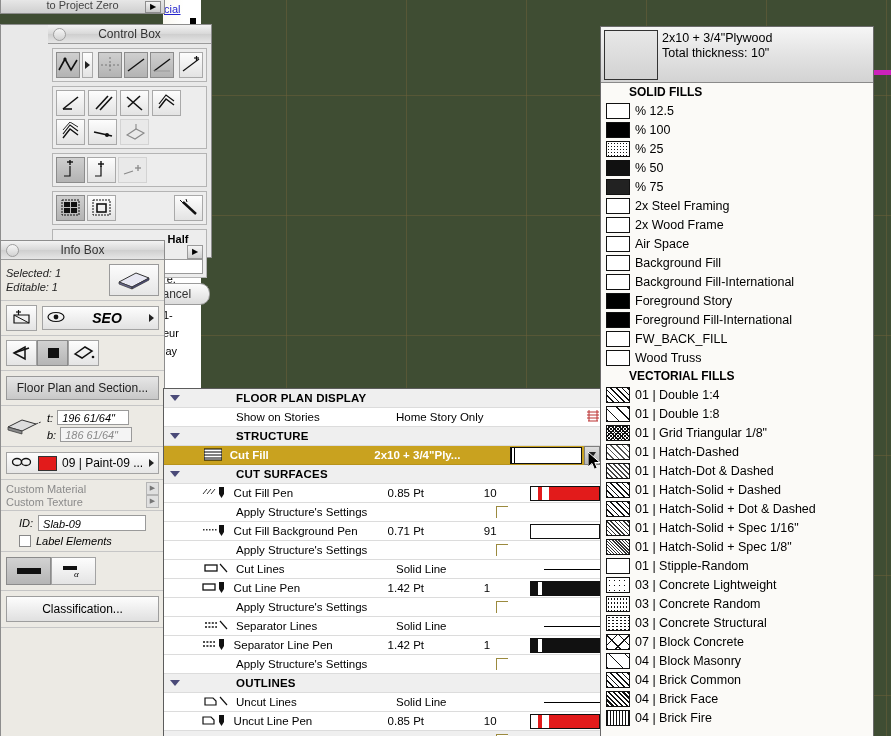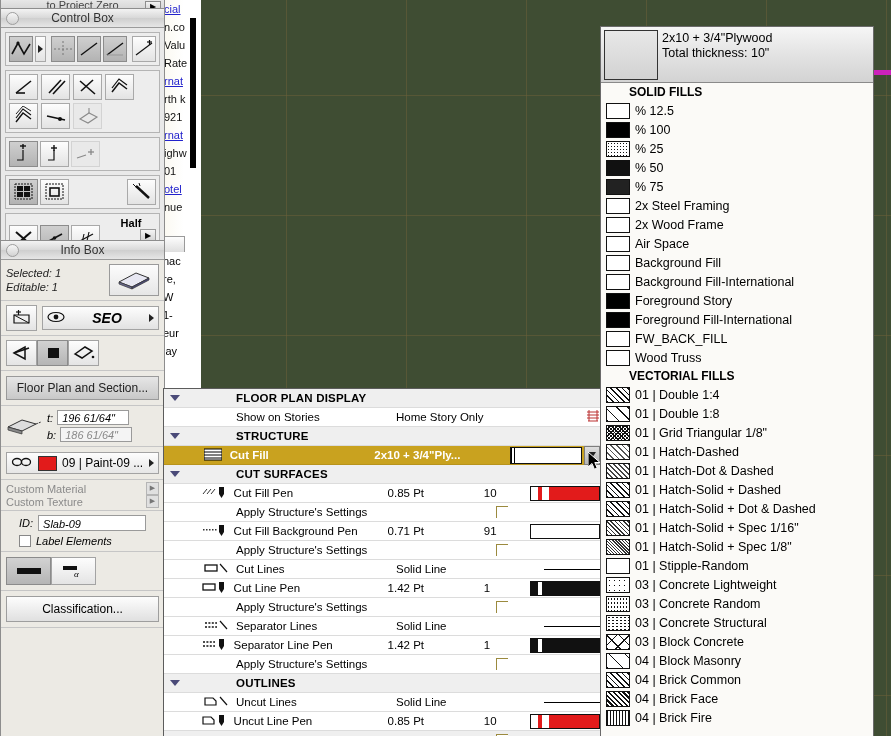--- a/index.html
+++ b/index.html
@@ -36,21 +36,21 @@
 
   
   #topwin{left:0;top:0;width:163px;height:13px;background:linear-gradient(180deg,#e7e7e7,#cfcfcf);
           border:1px solid #8d8d8d;border-top:none;overflow:hidden;}
   #topwin .t{font-size:11px;color:#444;text-align:center;line-height:11px;}
   #topwin .arrowbtn{position:absolute;right:3px;top:1px;width:14px;height:10px;
           background:linear-gradient(180deg,#f2f2f2,#c9c9c9);border:1px solid #8d8d8d;
           font-size:8px;line-height:9px;text-align:center;}
 
   
-  #controlbox{left:0;top:8px;width:163px;height:232px;}
+  #controlbox{left:0;top:24px;width:163px;height:232px;padding-left:47px;}
   .cbgroup{margin:4px 4px 0 4px;background:#ededed;border:1px solid #b4b4b4;padding:3px;
            display:flex;gap:2px;align-items:center;}
   .tbtn{width:29px;height:26px;background:linear-gradient(180deg,#fdfdfd,#e3e3e3);
         border:1px solid #a9a9a9;display:flex;align-items:center;justify-content:center;
         box-sizing:border-box;overflow:hidden;}
   .tbtn.on{background:linear-gradient(180deg,#cfcfcf,#b3b3b3);border-color:#8c8c8c;}
   .tbtn.dim{background:#e8e8e8;border-color:#c6c6c6;opacity:.65;}
   .tbtn svg{display:block;}
   .tri-r{width:0;height:0;border-left:5px solid #222;border-top:4px solid transparent;border-bottom:4px solid transparent;}
   .halfbox{flex:1;display:flex;flex-direction:column;margin-left:4px;}
@@ -925,21 +925,21 @@
       <div class="fitem">
         <div class="fsw" style="background: radial-gradient(rgb(17, 17, 17) 0.5px, transparent 0.6px) 0% 0% / 3px 4px rgb(255, 255, 255);"></div>
         <div class="fname">03 | Concrete Random</div>
       </div>
       <div class="fitem">
         <div class="fsw" style="background: radial-gradient(rgb(17, 17, 17) 0.7px, transparent 0.8px) 0% 0% / 4px 3px rgb(255, 255, 255);"></div>
         <div class="fname">03 | Concrete Structural</div>
       </div>
       <div class="fitem">
         <div class="fsw" style="background: repeating-linear-gradient(45deg, rgb(17, 17, 17) 0px, rgb(17, 17, 17) 1px, transparent 1px, transparent 9px), repeating-linear-gradient(-45deg, rgb(17, 17, 17) 0px, rgb(17, 17, 17) 1px, transparent 1px, transparent 9px) rgb(255, 255, 255);"></div>
-        <div class="fname">03 | Block Concrete</div>
+        <div class="fname">07 | Block Concrete</div>
       </div>
       <div class="fitem">
         <div class="fsw" style="background: repeating-linear-gradient(45deg, rgb(17, 17, 17) 0px, rgb(17, 17, 17) 1px, transparent 1px, transparent 11px) rgb(255, 255, 255);"></div>
         <div class="fname">04 | Block Masonry</div>
       </div>
       <div class="fitem">
         <div class="fsw" style="background: repeating-linear-gradient(45deg, rgb(17, 17, 17) 0px, rgb(17, 17, 17) 1px, transparent 1px, transparent 4px) rgb(255, 255, 255);"></div>
         <div class="fname">04 | Brick Common</div>
       </div>
       <div class="fitem">

